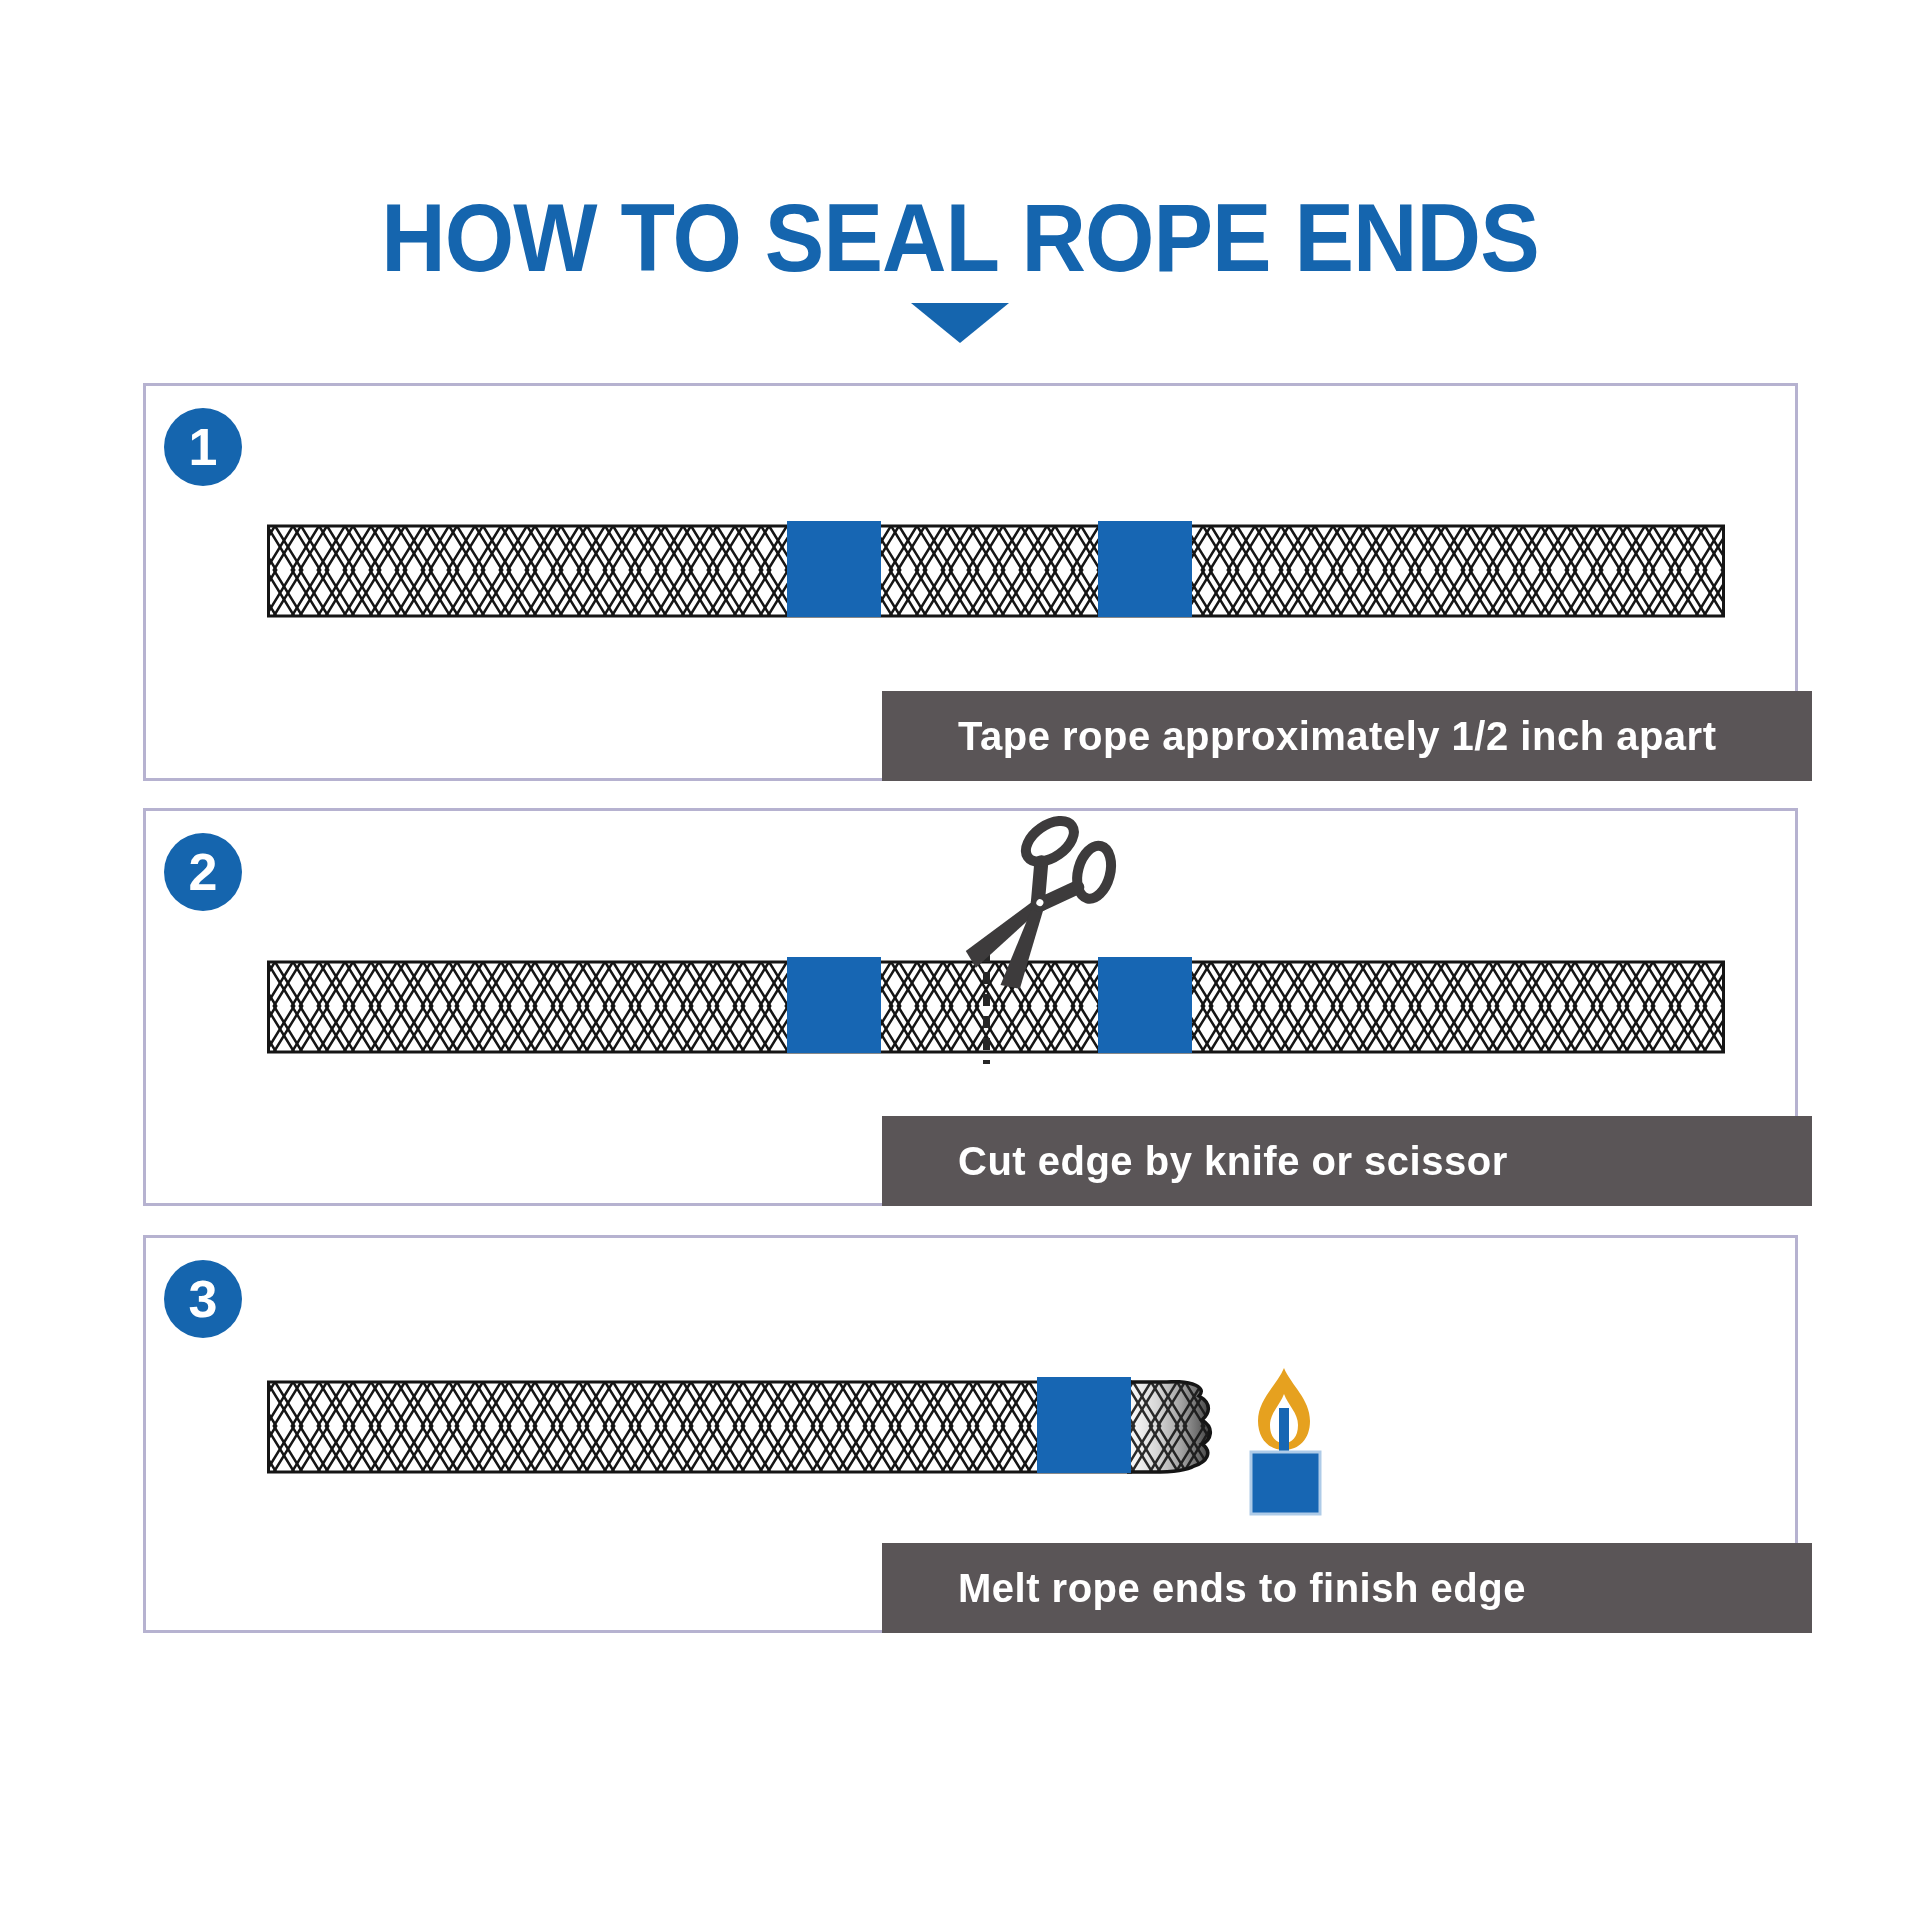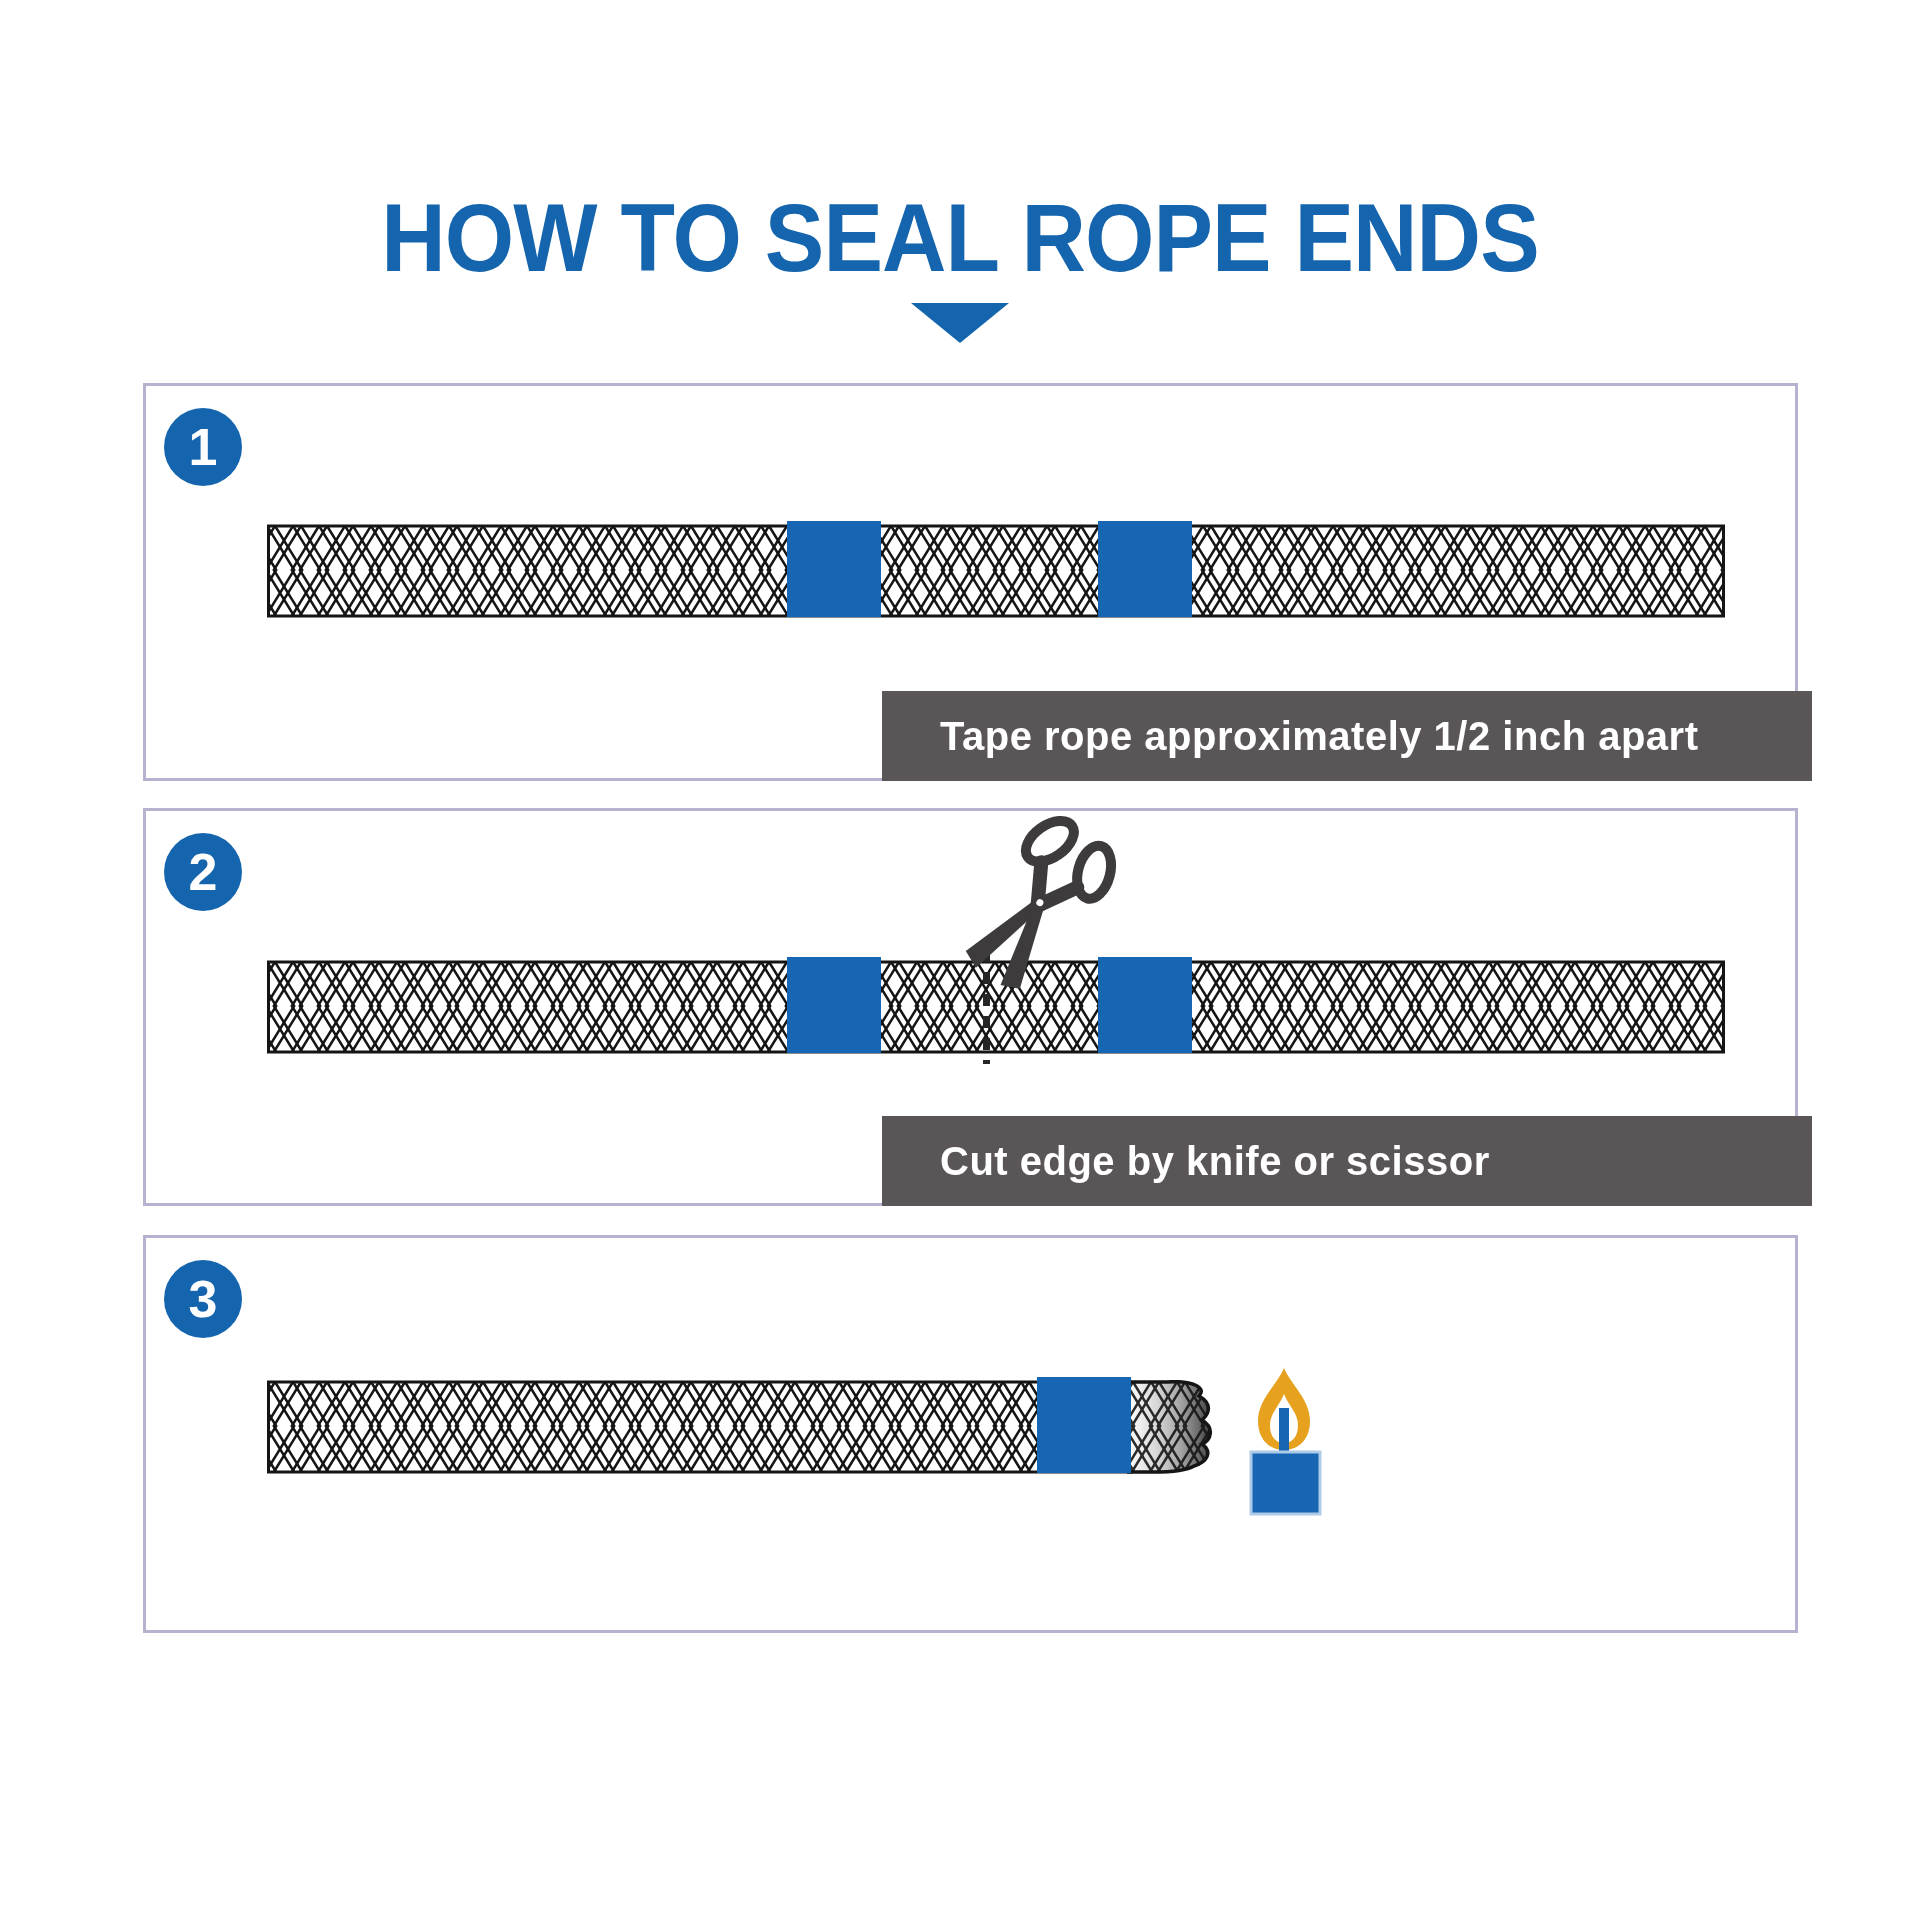--- a/index.html
+++ b/index.html
@@ -67,20 +67,21 @@
     position:absolute;left:736px;top:305px;
     width:930px;height:90px;z-index:6;
     background:var(--caption-bg);
     display:flex;align-items:center;
     padding-left:58px;box-sizing:border-box;
   }
   .caption span{
     color:var(--caption-text);
     font-size:40px;font-weight:bold;letter-spacing:0.5px;
     white-space:nowrap;
+    margin-left:18px;
   }
   svg{display:block;}
 </style>
 </head>
 <body>
 
 <svg width="0" height="0" style="position:absolute" aria-hidden="true">
   <defs>
     <pattern id="braid" patternUnits="userSpaceOnUse" width="26" height="46">
       <g fill="none" stroke-width="2.6" style="stroke:var(--rope-stroke)">
@@ -174,15 +175,18 @@
     <div class="tape a"></div>
     <svg class="candle" width="80" height="158" viewBox="0 0 80 158">
 
       <path d="M36,0 C29,17 10,31 10,53 C10,71 21,82 36,82 C51,82 62,71 62,53 C62,31 43,17 36,0 Z" style="fill:var(--flame-amber)"></path>
       <path d="M36,26 C32,37 22,45 22,57 C22,69 28,75 36,75 C44,75 50,69 50,57 C50,45 40,37 36,26 Z" fill="#ffffff"></path>
 
       <rect x="31" y="40" width="10" height="48" style="fill:var(--tape-blue)"></rect>
 
       <rect x="3" y="84" width="69" height="62" stroke-width="3" style="fill:var(--tape-blue);stroke:var(--candle-border)"></rect>
     </svg>
+    <div class="caption">
+      <span>Melt rope ends to finish edge</span>
+    </div>
   </section>
 
 </div>
 
 </body></html>

